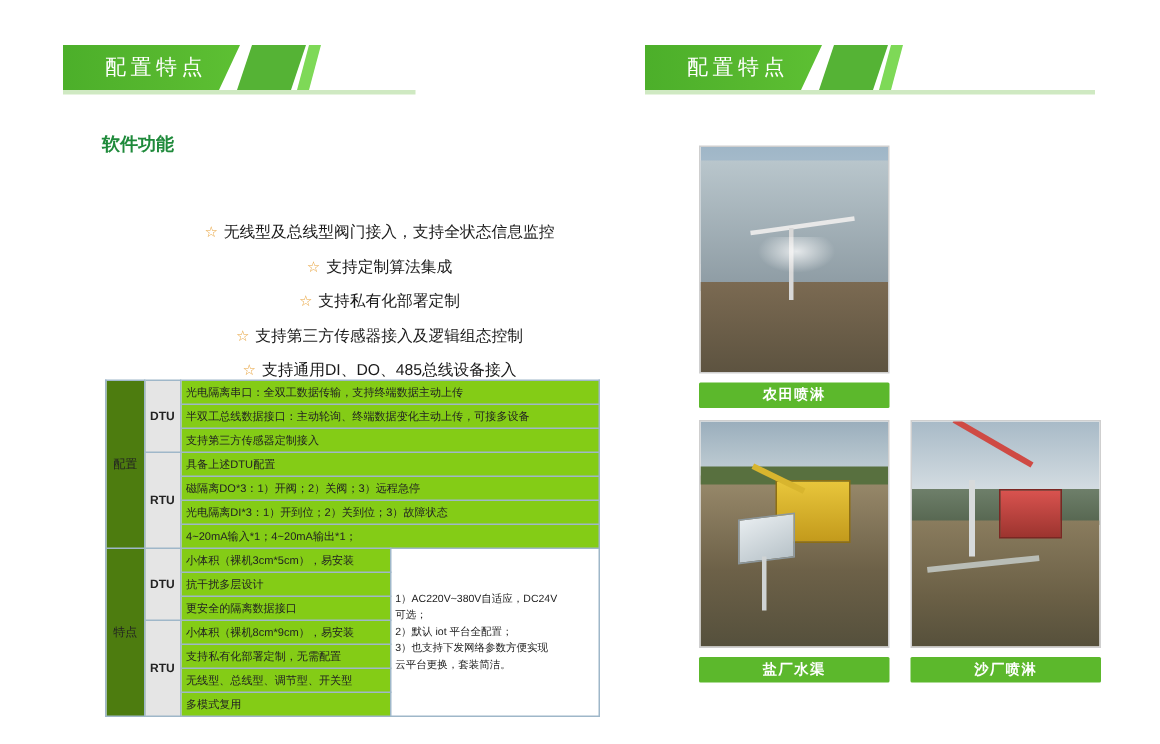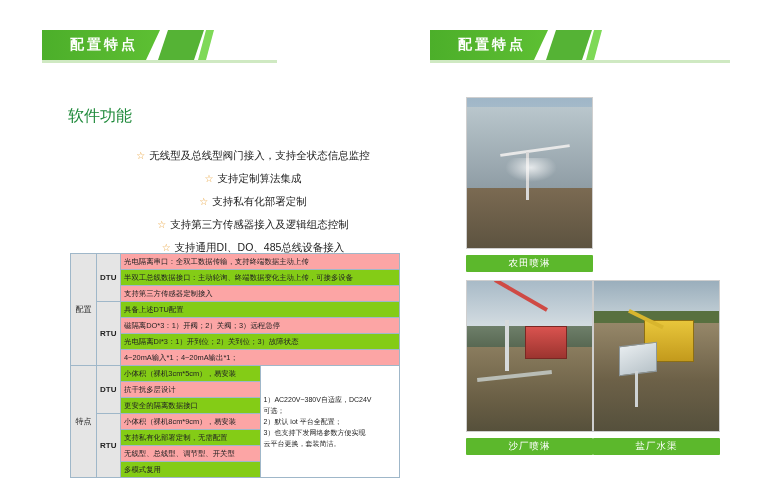--- a/index.html
+++ b/index.html
@@ -25,21 +25,21 @@
     height: 30px;
     padding: 0 22px 0 28px;
     display: flex;
     align-items: center;
     position: relative;
     clip-path: polygon(0 0, 100% 0, calc(100% - 14px) 100%, 0 100%);
   }
   .banner-main .btitle {
     color: #ffffff;
     font-size: 14px;
-    font-weight: bold;
+    font-weight: normal;
     letter-spacing: 3px;
     white-space: nowrap;
   }
   .banner-tail {
     height: 30px;
     width: 68px;
     margin-left: -2px;
     position: relative;
   }
   .banner-tail .slab {
@@ -67,24 +67,24 @@
   }
 
   #banner-left { left: 42px; top: 30px; }
   #banner-left .banner-underline { width: 235px; top: 30px; left: 0; }
   #banner-right { left: 430px; top: 30px; }
   #banner-right .banner-underline { width: 300px; top: 30px; left: 0; }
 
   
   .section-title {
     position: absolute;
-    left: 68px; top: 106px;
+    left: 68px; top: 88px;
     color: #1f8a3b;
-    font-weight: normal;
-    font-size: 16px;
+    font-weight: bold;
+    font-size: 12px;
   }
   .feature-list {
     position: absolute;
     left: 68px; top: 128px;
     width: 330px;
   }
   .feature-list li {
     list-style: none;
     font-size: 10.5px;
     color: #1a1a1a;
@@ -103,34 +103,34 @@
     font-size: 7.4px;
     color: #222;
     table-layout: fixed;
   }
   .spec-table td {
     border: 1px solid #9fb7c9;
     padding: 2px 3px;
     vertical-align: middle;
     line-height: 11px;
   }
-  .col-group { width: 26px; text-align: center; background: #e5e5e5; font-size: 8px; }
+  .col-group { width: 26px; text-align: center; background: #4d7c0f; font-size: 8px; }
   .col-sub   { width: 24px; background: #e5e5e5; font-size: 8px; font-weight: bold; }
   .cell-alt  { background: #84cc16; }
-  .cell-white{ background: #fca5a5; margin-top: 16px; }
+  .cell-white{ background: #84cc16; margin-top: 16px; }
   .col-note  { width: 96px; }
   .note-cell { font-size: 7px; line-height: 11px; vertical-align: top; padding-top: 4px; }
 
   
   .photo-grid {
     position: absolute;
     left: 466px; top: 97px;
     width: 268px;
   }
-  .photo-row { display: flex; margin-bottom: 8px; }
+  .photo-row { display: flex; gap: 14px; margin-bottom: 8px; font-weight: bold; }
   .photo-cell { width: 127px; }
   .photo {
     width: 127px; height: 152px;
     border: 1px solid #cfcfcf;
     position: relative;
     overflow: hidden;
   }
   .caption {
     margin-top: 6px;
     height: 17px;
@@ -306,39 +306,39 @@
       </div>
       <div class="caption">农田喷淋</div>
     </div>
 
 
   </div>
 
   <div class="photo-row">
 
     <div class="photo-cell">
+      <div class="photo p3">
+        <div class="sky"></div>
+        <div class="ground"></div>
+        <div class="trees"></div>
+        <div class="exc"></div>
+        <div class="boom"></div>
+        <div class="panel"></div>
+        <div class="pole"></div>
+      </div>
+      <div class="caption">盐厂水渠</div>
+    </div>
+
+    <div class="photo-cell">
       <div class="photo p4">
         <div class="sky"></div>
         <div class="water"></div>
         <div class="ground"></div>
         <div class="truck"></div>
         <div class="cranearm"></div>
         <div class="mast"></div>
         <div class="pipe"></div>
       </div>
       <div class="caption">沙厂喷淋</div>
     </div>
 
-    <div class="photo-cell">
-      <div class="photo p3">
-        <div class="sky"></div>
-        <div class="ground"></div>
-        <div class="trees"></div>
-        <div class="exc"></div>
-        <div class="boom"></div>
-        <div class="panel"></div>
-        <div class="pole"></div>
-      </div>
-      <div class="caption">盐厂水渠</div>
-    </div>
-
   </div>
 </div>
 
 </body></html>

